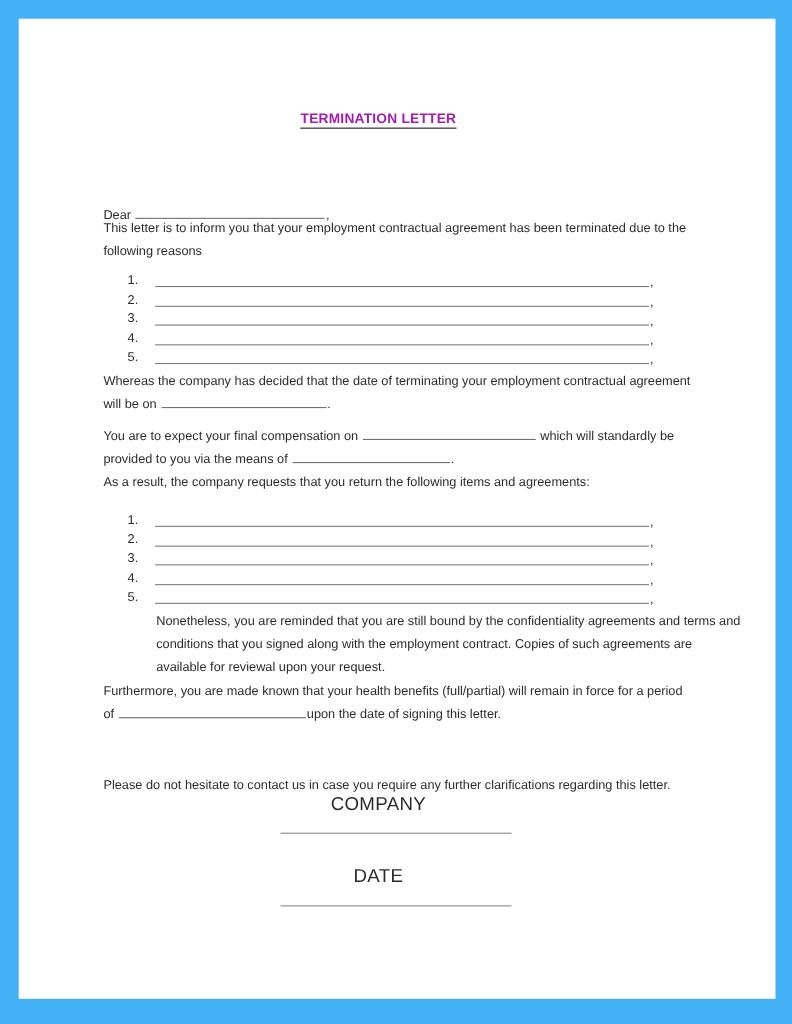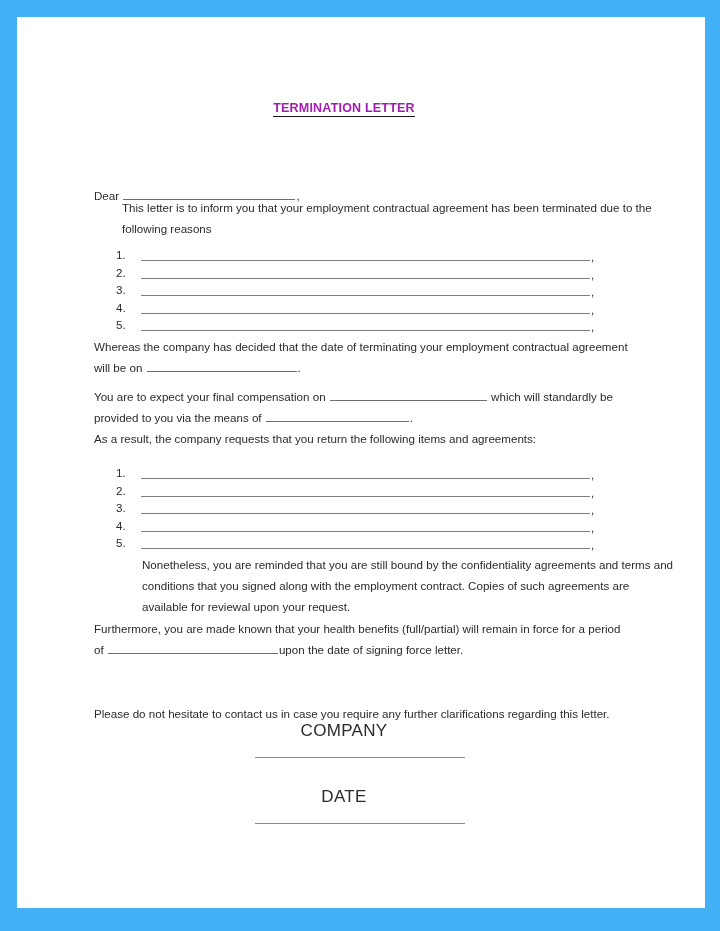--- a/index.html
+++ b/index.html
@@ -131,21 +131,21 @@
 
     <div class="doc-title">
       <span>TERMINATION LETTER</span>
     </div>
 
     <div class="para" style="left:77px; top:136px;margin-top:32px;">
       <span>Dear</span>
       <span class="fill fill-dear"></span><span>,</span>
     </div>
 
-    <div class="para" style="left:77px; top:180px;margin-left:28px;">This letter is to inform you that your employment contractual agreement has been terminated due to the following reasons</div>
+    <div class="para" style="left:77px; top:180px;">This letter is to inform you that your employment contractual agreement has been terminated due to the following reasons</div>
 
     <div class="num-list" style="left:77px; top:231px;">
       <div class="num-row">
         <span class="num">1.</span>
         <span class="rule"></span>
         <span class="comma">,</span>
       </div>
       <div class="num-row">
         <span class="num">2.</span>
         <span class="rule"></span>
@@ -207,21 +207,21 @@
         <span class="num">5.</span>
         <span class="rule"></span>
         <span class="comma">,</span>
       </div>
     </div>
 
     <div class="para" style="left:77px; top:537px;margin-left:48px;">Nonetheless, you are reminded that you are still bound by the confidentiality agreements and terms and conditions that you signed along with the employment contract. Copies of such agreements are available for reviewal upon your request.</div>
 
     <div class="para" style="left:77px; top:601px;">
       <span>Furthermore, you are made known that your health benefits (full/partial) will remain in force for a period of</span>
-      <span class="fill fill-period"></span><span>upon the date of signing force letter.</span>
+      <span class="fill fill-period"></span><span>upon the date of signing this letter.</span>
     </div>
 
     <div class="para" style="left:77px; top:644px;margin-top:42px;">Please do not hesitate to contact us in case you require any further clarifications regarding this letter.</div>
 
     <div class="sig-label" style="top:704px;">COMPANY</div>
     <div class="sig-rule" style="top:740px;"></div>
 
     <div class="sig-label" style="top:770px;">DATE</div>
     <div class="sig-rule" style="top:806px;"></div>
 

